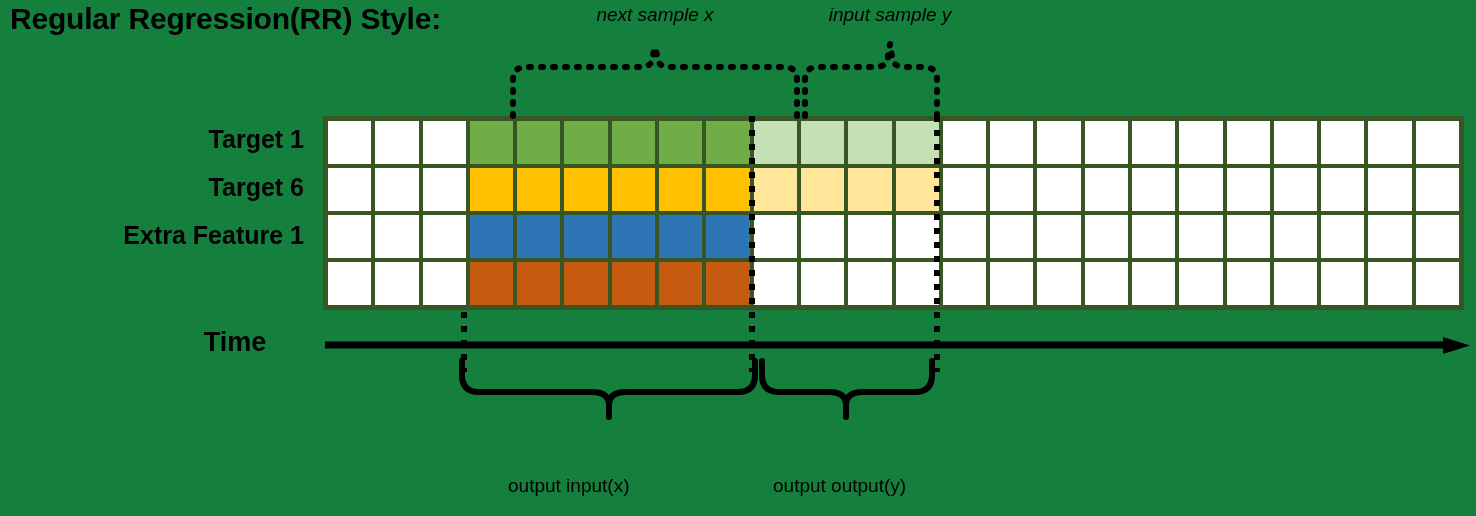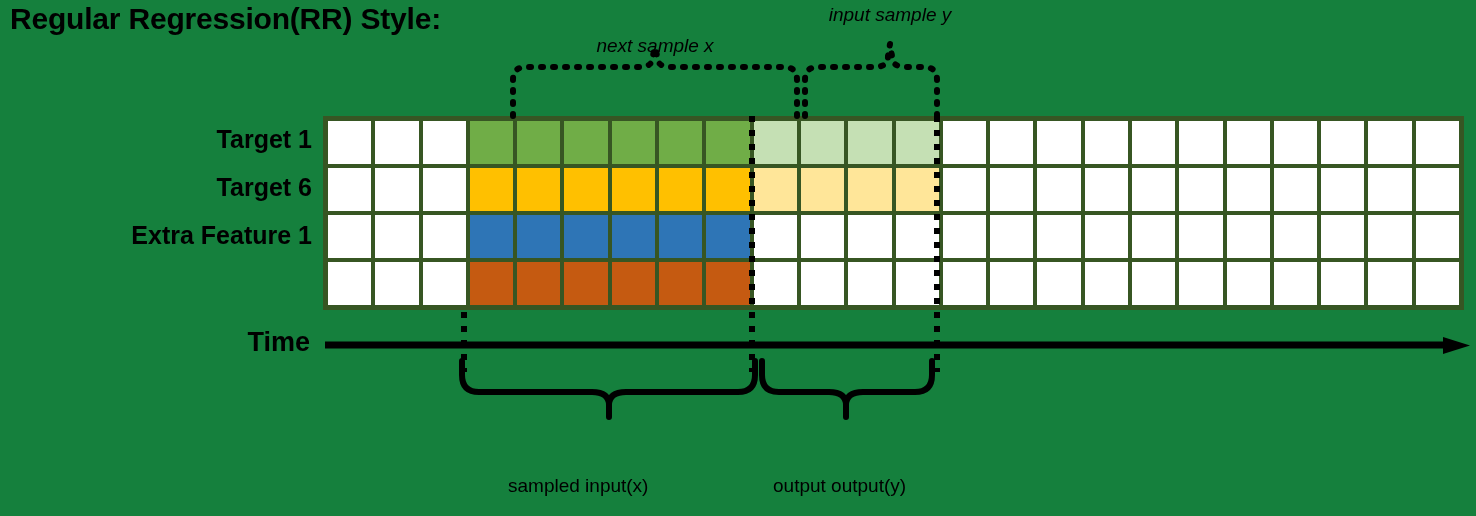--- a/index.html
+++ b/index.html
@@ -32,27 +32,27 @@
 
   
   .top-annot {
     position: absolute;
     font-size: 19px;
     font-style: italic;
     color: #000000;
     white-space: nowrap;
     text-align: center;
   }
-  #annot-x { left: 555px; top: 4px; width: 200px; margin-top: 31px; }
+  #annot-x { left: 555px; top: 4px; width: 200px; }
   #annot-y { left: 795px; top: 4px; width: 190px; }
 
   
   .row-label {
     position: absolute;
-    right: 0;
+    right: 8px;
     width: 300px;
     text-align: right;
     font-size: 25px;
     font-weight: bold;
     color: #000000;
     white-space: nowrap;
     line-height: 1;
   }
   #labels {
     position: absolute;
@@ -90,21 +90,21 @@
   .cell.c-orange { background: #C55A11; }
   .cell.c-lgreen { background: #C5E0B4; }
   .cell.c-lgold  { background: #FFE699; }
 
   
   #time-label {
     position: absolute;
     left: 160px;
     top: 327px;
     width: 150px;
-    text-align: right;
+    text-align: center;
     font-size: 27px;
     font-weight: bold;
     color: #000000;
   }
   #time-axis {
     position: absolute;
     left: 325px;
     top: 337px;
     width: 1145px;
     height: 20px;
@@ -276,21 +276,21 @@
       <path d="M 755,361 L 755,375 Q 755,392 738,392 L 626,392 Q 609,392 609,405"></path>
     </g>
 
     <g fill="none" stroke="#000000" stroke-width="6" stroke-linecap="round">
       <path d="M 762,361 L 762,375 Q 762,392 779,392 L 829,392 Q 846,392 846,405 L 846,417"></path>
       <path d="M 932,361 L 932,375 Q 932,392 915,392 L 863,392 Q 846,392 846,405"></path>
     </g>
   </svg>
 
   <div id="cap-input" class="caption">
-    <div>sampled input(x)</div>
+    <div>output input(x)</div>
     
     
   </div>
 
   <div id="cap-output" class="caption">
     <div>output output(y)</div>
     
     
   </div>
 

